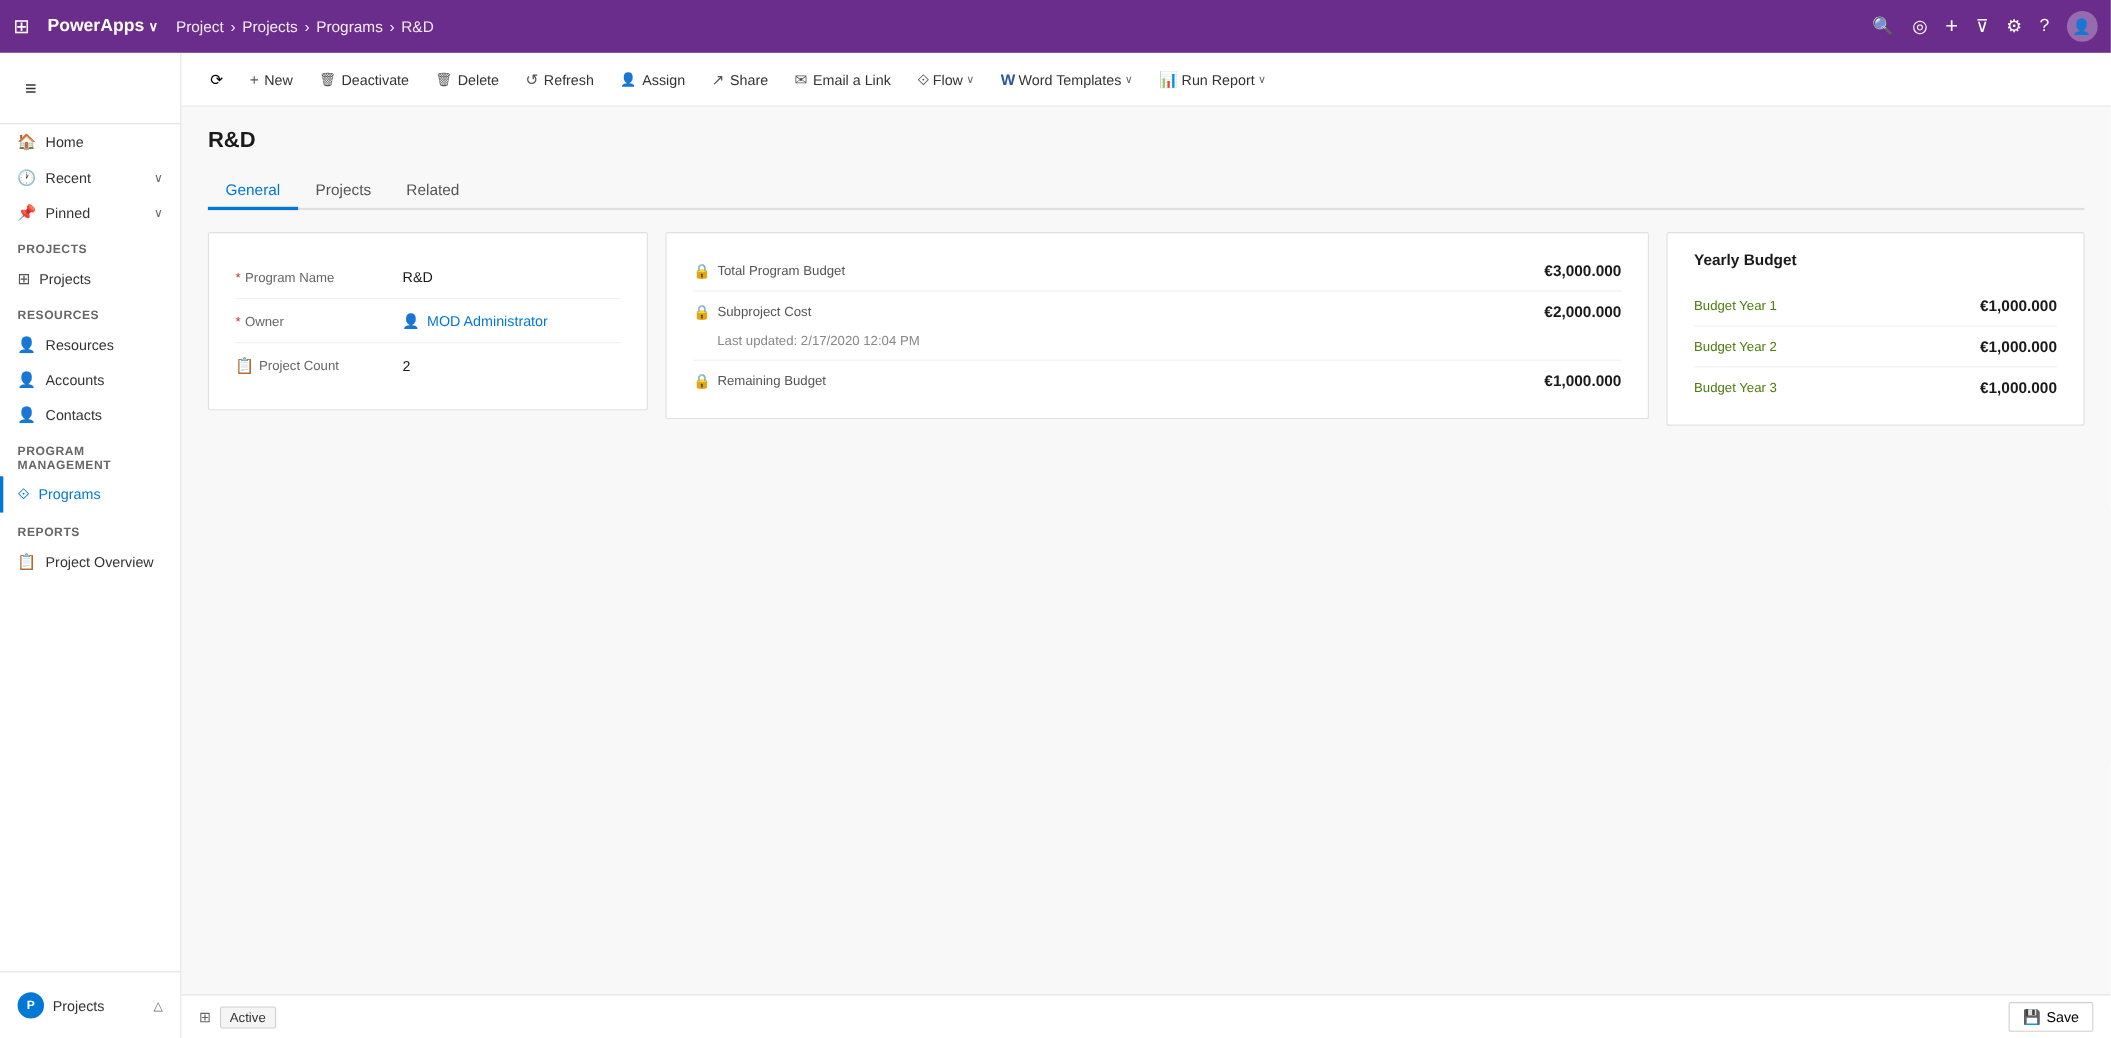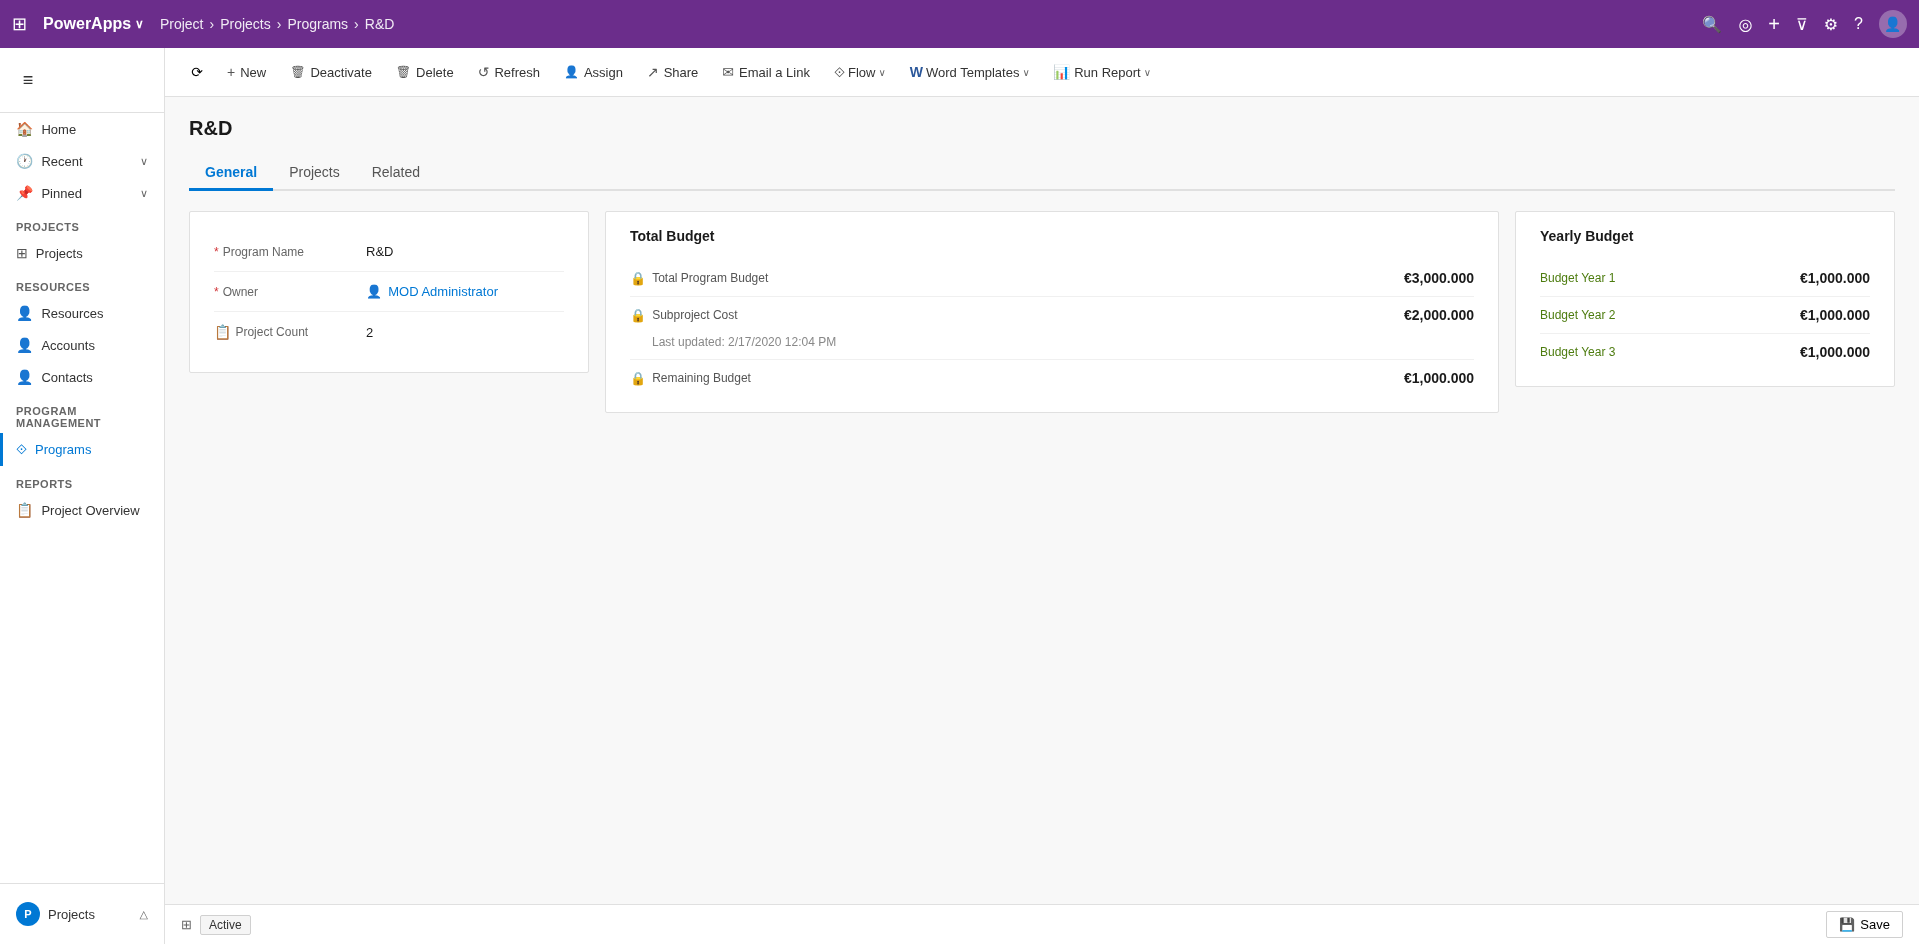--- a/index.html
+++ b/index.html
@@ -132,21 +132,21 @@
     
     .tabs { display: flex; gap: 0; border-bottom: 2px solid #e0e0e0; margin-bottom: 20px; }
     .tab {
       padding: 8px 16px;
       cursor: pointer;
       font-size: 14px;
       color: #555;
       border-bottom: 3px solid transparent;
       margin-bottom: -2px;
     }
-    .tab.active { color: #0078d4; border-bottom-color: #0078d4; font-weight: 700; }
+    .tab.active { color: #0078d4; border-bottom-color: #0078d4; font-weight: 400; }
 
     
     .cards-row { display: flex; gap: 16px; align-items: flex-start; }
 
     
     .form-card {
       background: #fff;
       border: 1px solid #e0e0e0;
       border-radius: 2px;
       padding: 20px 24px;
@@ -442,21 +442,20 @@
             <div class="form-label">
               <span style="color:#555;font-size:14px;">📋</span>
               <span>Project Count</span>
             </div>
             <div class="form-value">2</div>
           </div>
 
         </div>
 
         <div class="budget-card">
-          <h3>Total Budget</h3>
 
           <div class="budget-row">
             <div class="budget-label">
               <span class="lock-icon">🔒</span>
               <span>Total Program Budget</span>
             </div>
             <div class="budget-value">€3,000.000</div>
           </div>
 
           <div class="budget-row" style="flex-direction:column;align-items:flex-start;">

